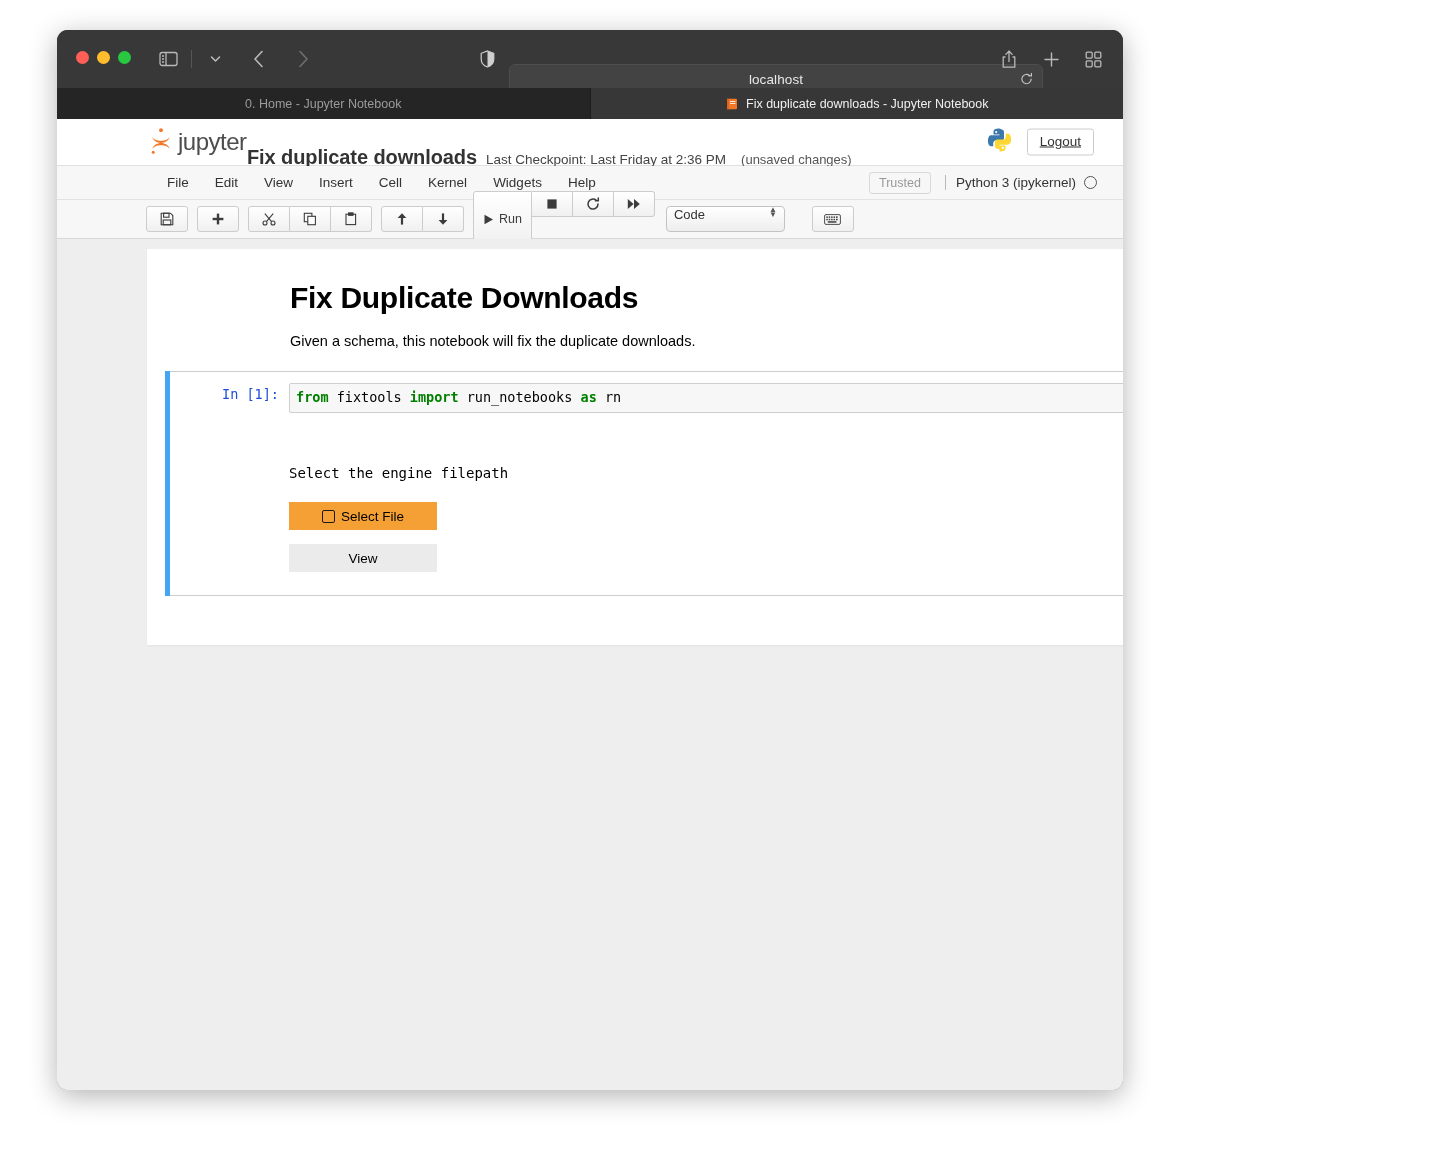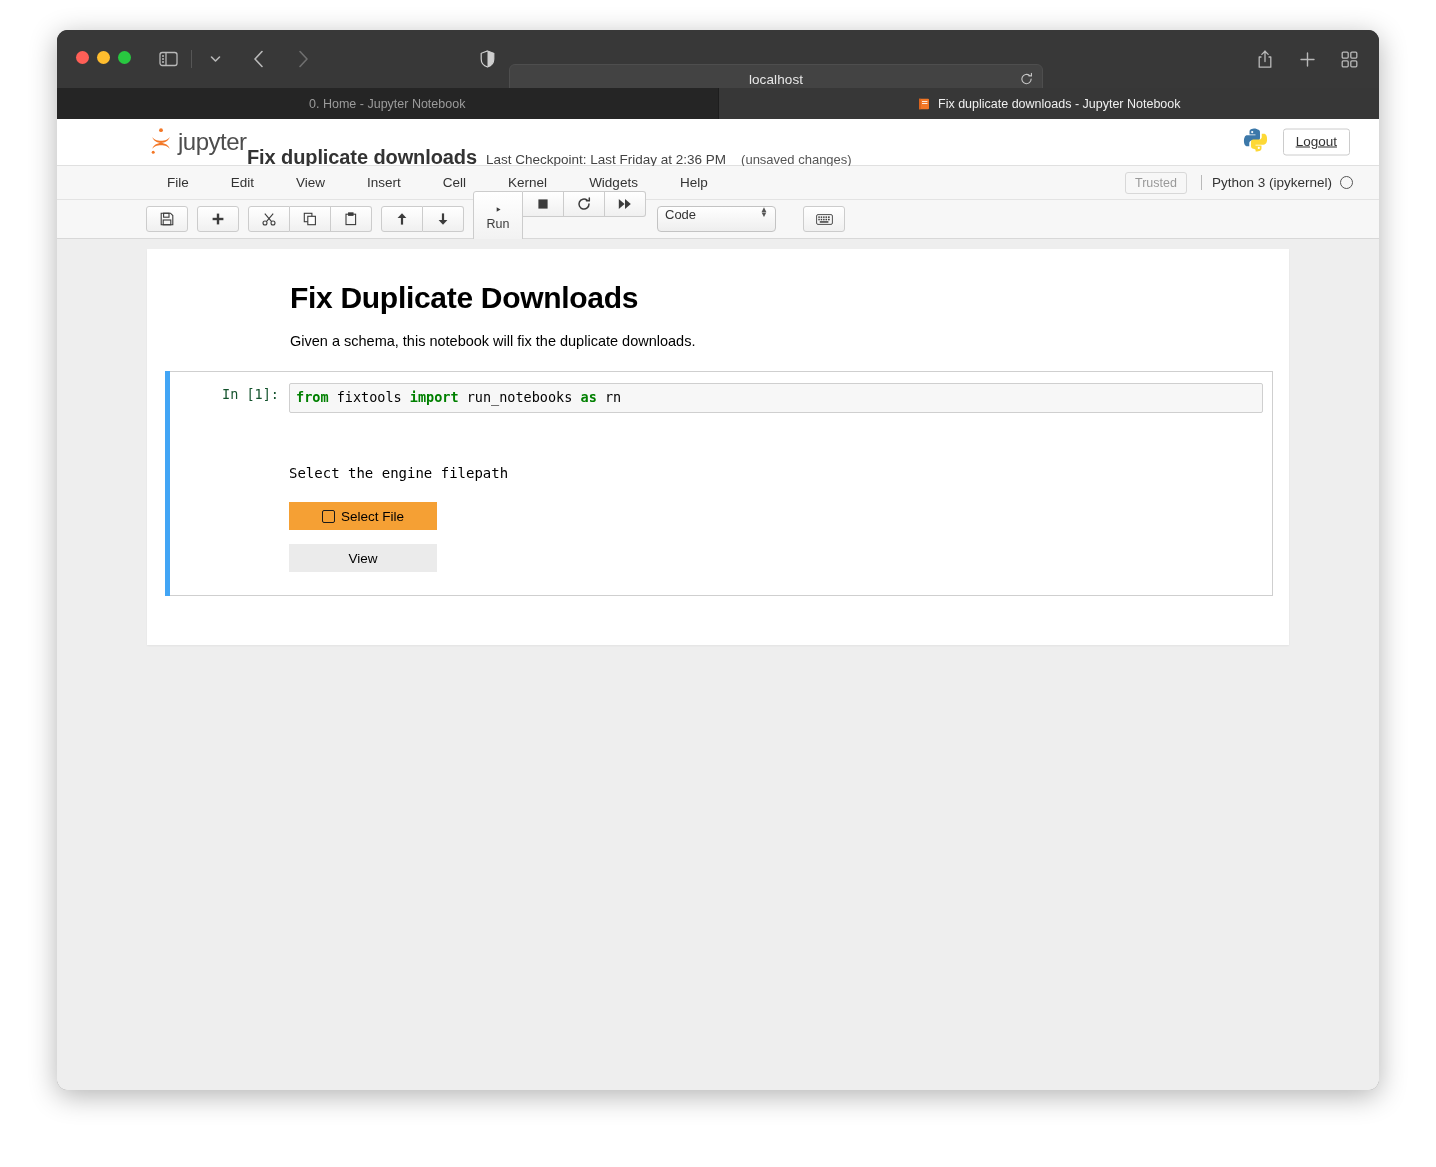--- a/index.html
+++ b/index.html
@@ -17,21 +17,21 @@
     width: 1436px;
     height: 1167px;
     background: #ffffff;
   }
 
   
   .browser-window {
     position: absolute;
     left: 57px;
     top: 30px;
-    width: 1322px;
+    width: 1066px;
     height: 1060px;
     background: #373737;
     border-radius: 11px;
     box-shadow: 0 6px 28px rgba(0,0,0,0.30);
     overflow: hidden;
   }
 
   
   .chrome-bar {
     position: relative;
@@ -233,21 +233,20 @@
     border-bottom: 1px solid #e3e3e3;
     position: relative;
     display: flex;
     align-items: center;
   }
   .menu-items {
     position: absolute;
     left: 97px;
     display: flex;
     align-items: flex-start;
-    gap: 16px;
   }
   .menu-item {
     font-size: 13.5px;
     color: #333333;
     padding: 6px 13px;
   }
   .menubar-right {
     position: absolute;
     right: 26px;
     display: flex;
@@ -319,21 +318,20 @@
   }
   .tb-group .tb-btn:last-child {
     border-radius: 0 3px 3px 0;
   }
   .tb-group .tb-btn:only-child {
     border-radius: 3px;
   }
   .tb-run {
     padding: 15px 9px;
     gap: 5px;
-    flex-direction: column;
   }
   .tb-select {
     width: 103px;
     height: 24px;
     background: linear-gradient(#ffffff, #eeeeee);
     border: 1px solid #c3c3c3;
     border-radius: 4px;
     display: flex;
     align-items: flex-start;
     padding: 0 7px;
@@ -408,21 +406,21 @@
     align-items: flex-start;
     padding: 6px 9px 0 0;
   }
   .prompt {
     width: 113px;
     flex: 0 0 113px;
     text-align: right;
     padding-right: 10px;
     font-family: "DejaVu Sans Mono", "Liberation Mono", monospace;
     font-size: 13.5px;
-    color: #14532d;
+    color: #1d4ed8;
     padding-top: 3px;
     white-space: pre;
   }
   .input-area {
     flex: 1 1 auto;
     background: #f7f7f7;
     border: 1px solid #cfcfcf;
     border-radius: 2px;
     padding: 4px 6px 5px 6px;
   }

